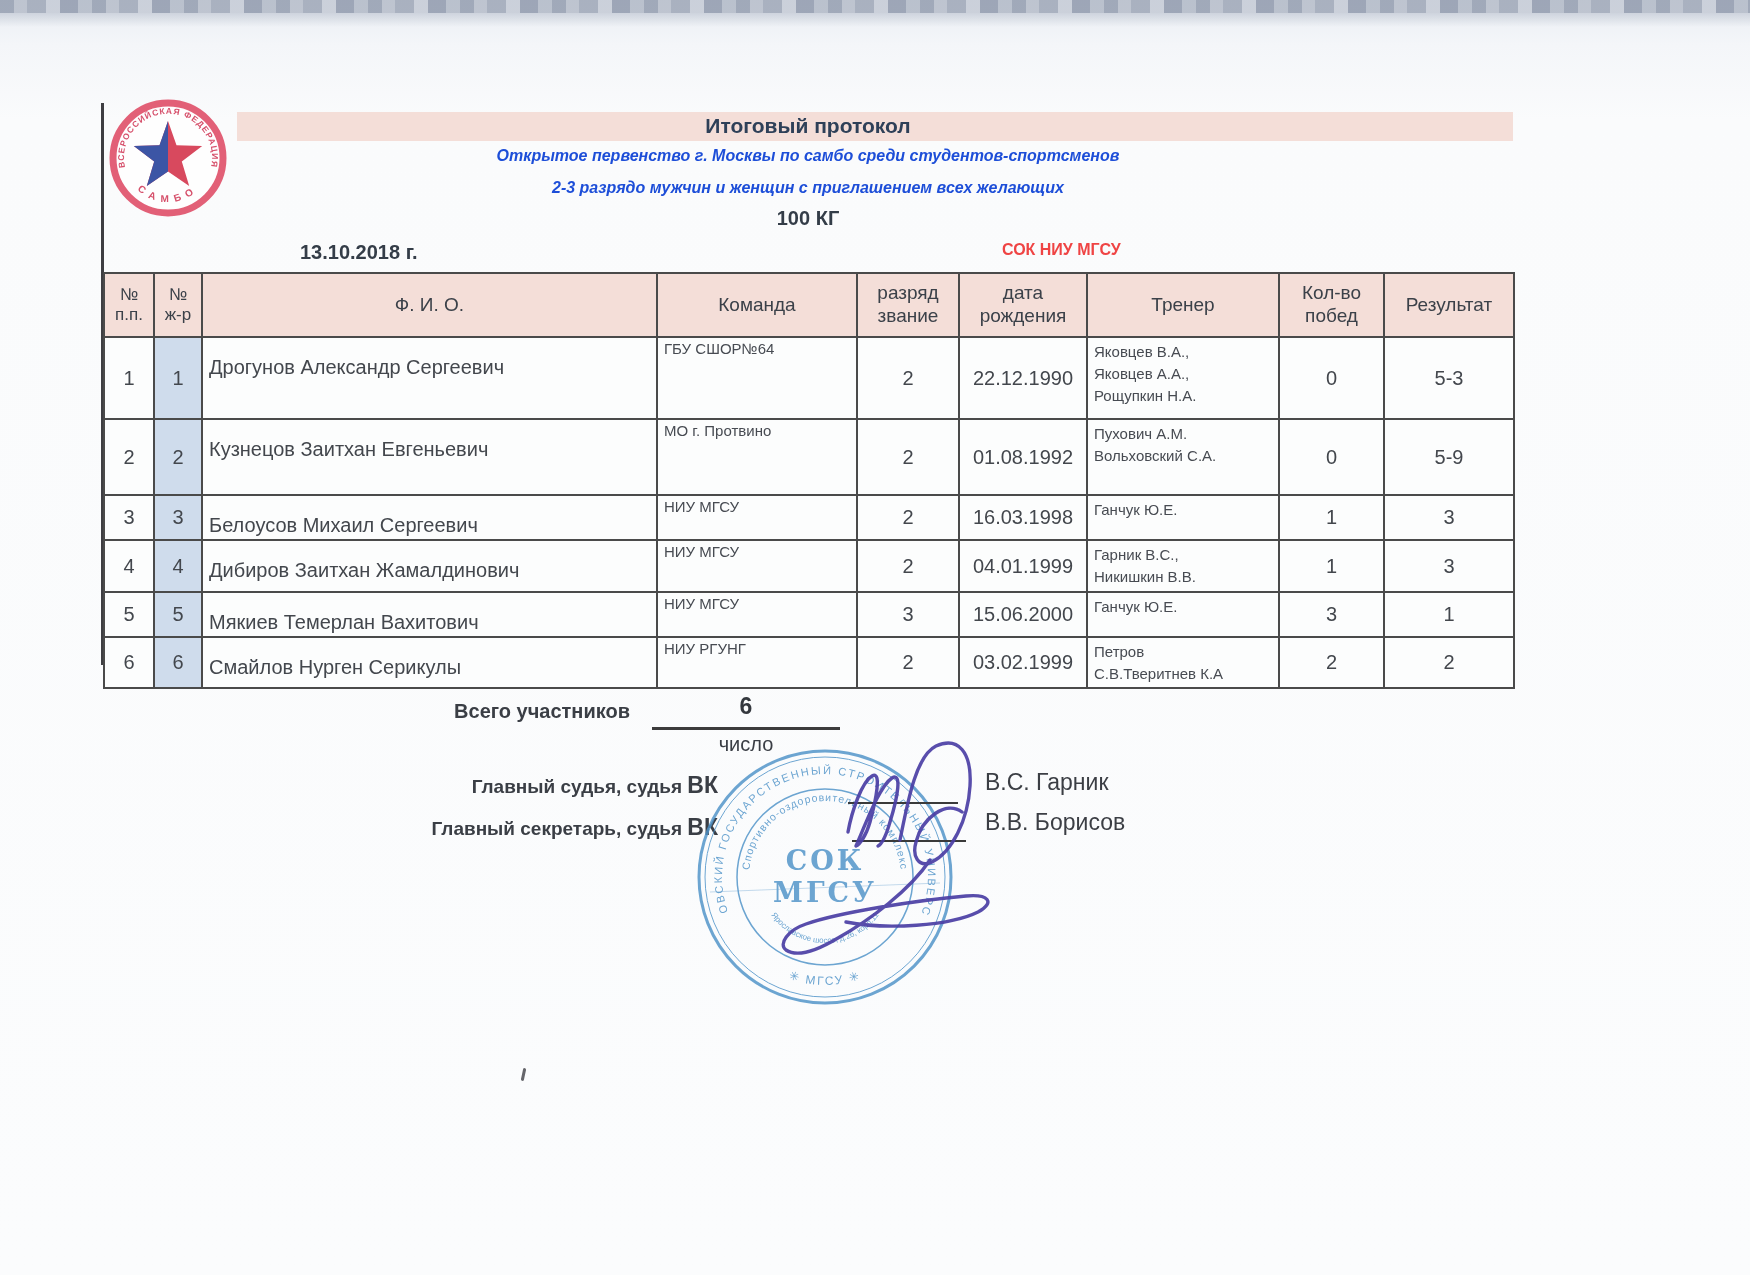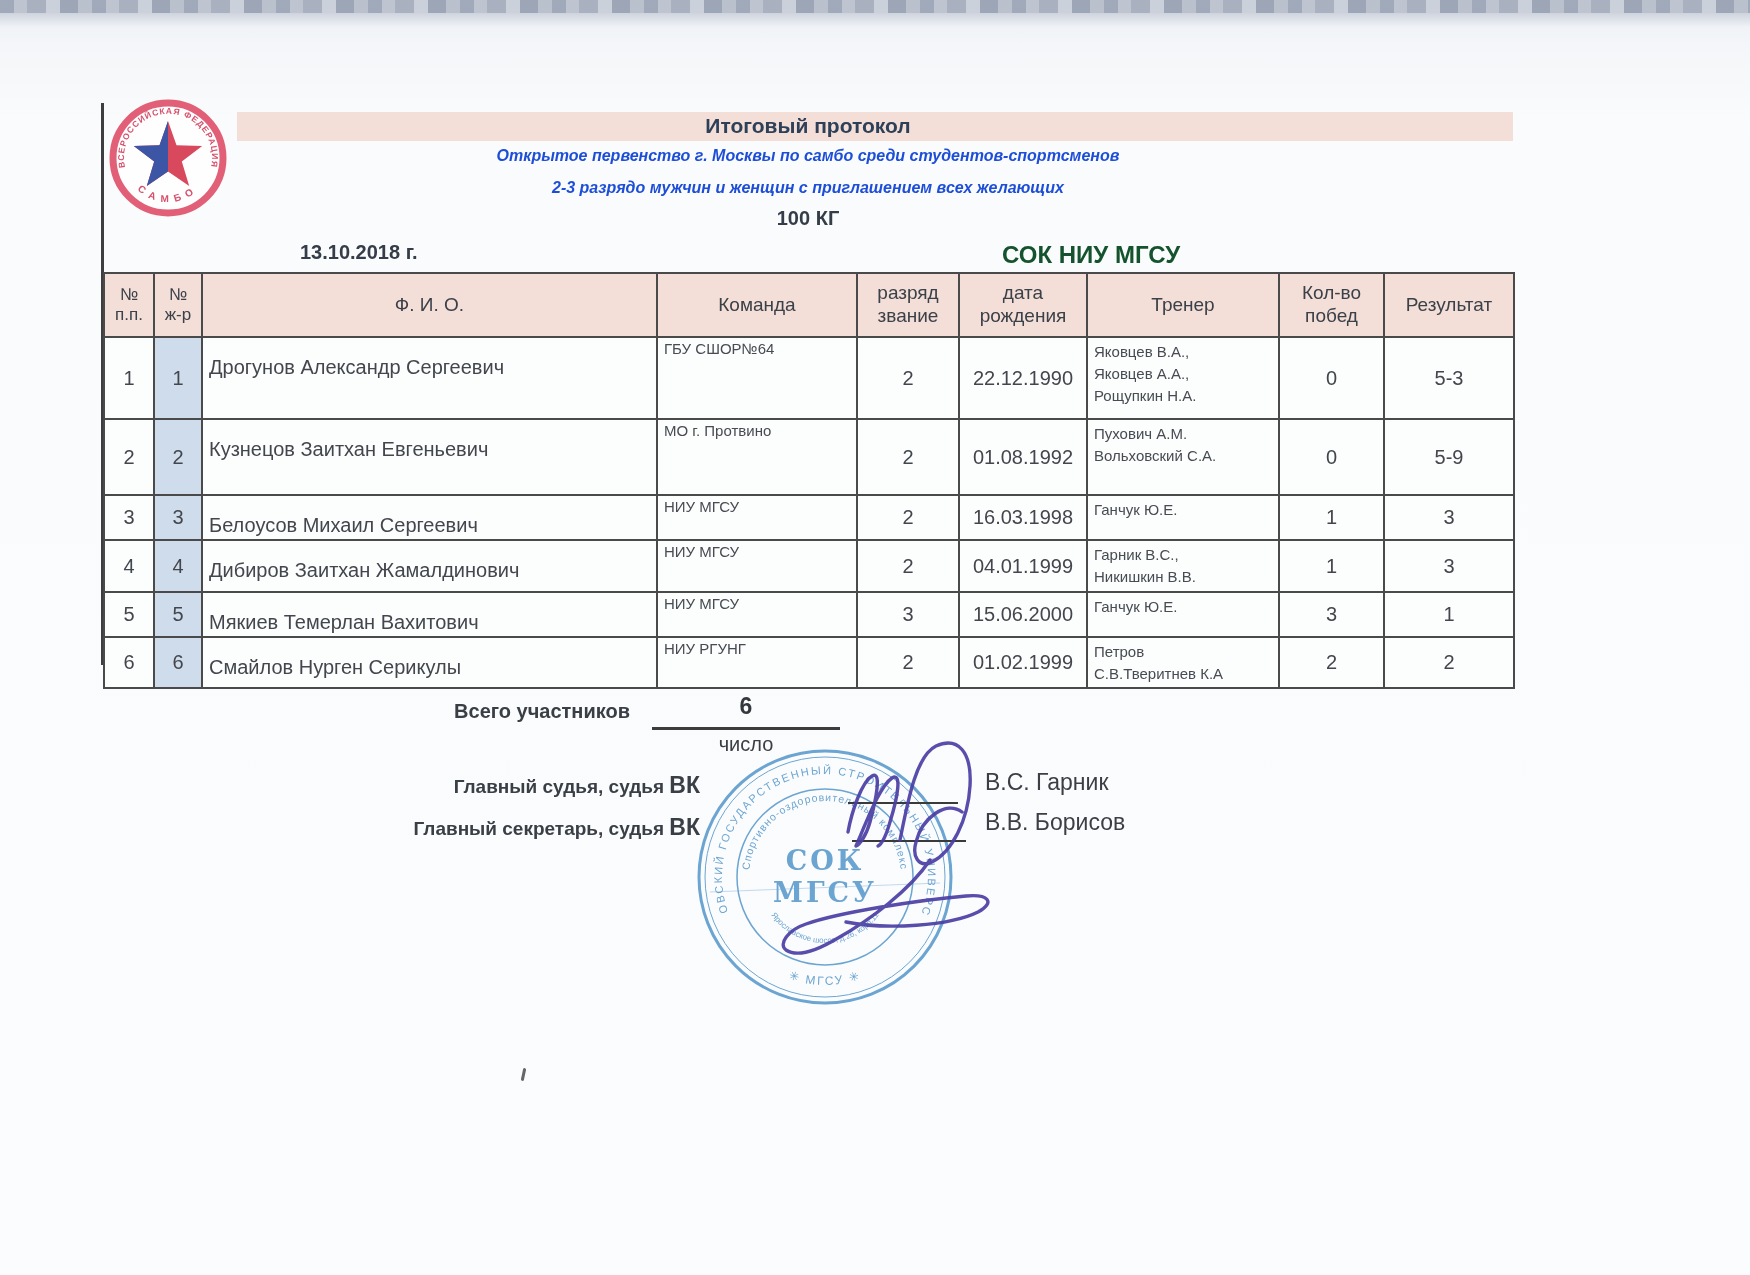--- a/index.html
+++ b/index.html
@@ -17,40 +17,40 @@
   .edge-line{left:101px;top:103px;width:3px;height:562px;background:#3e3e42;}
 
   
   .band-pink{left:237px;top:112px;width:1276px;height:29px;background:#f4ded8;}
   .hline{left:103px;width:1410px;text-align:center;}
   .title{top:114px;font-size:21px;font-weight:bold;color:#2e4058;}
   .sub{font-size:16px;font-weight:bold;font-style:italic;color:#1d4ed8;}
   .sub1{top:147px;} .sub2{top:179px;}
   .weight{top:207px;font-size:20px;font-weight:bold;color:#343d48;}
   .date{left:300px;top:241px;font-size:20px;font-weight:bold;color:#343d48;}
-  .venue{left:1002px;top:241px;font-size:24px;font-weight:bold;color:#14532d;}
+  .venue{left:1002px;top:241px;font-size:16px;font-weight:bold;color:#ef4444;}
 
   
   table.protocol{position:absolute;left:103px;top:272px;width:1410px;border-collapse:collapse;table-layout:fixed;background:#fcfdfd;}
   .protocol th,.protocol td{border:2px solid #4a4a4a;padding:2px 6px;overflow:hidden;}
   .protocol thead tr{height:64px;}
   .protocol th{background:#f4ded8;font-weight:normal;font-size:19px;color:#3b4149;white-space:pre-line;line-height:1.2;text-align:center;vertical-align:middle;}
   .protocol th.small{font-size:17px;}
   td.c{text-align:center;vertical-align:middle;font-size:20px;color:#43474d;}
   td.blue{background:#cfdcec;}
   td.name{vertical-align:top;font-size:20px;color:#43474d;padding-top:18px;}
   td.team{vertical-align:top;font-size:15px;color:#474b52;}
   td.coach{vertical-align:top;font-size:15px;color:#474b52;white-space:pre-line;line-height:1.45;padding-top:3px;}
 
   
   .total-label{left:370px;top:700px;width:260px;text-align:right;font-size:20px;font-weight:bold;color:#3a3e45;}
   .total-value{left:652px;top:693px;width:188px;text-align:center;font-size:23px;font-weight:bold;color:#34383e;}
   .total-line{left:652px;top:727px;width:188px;height:0;border-top:3px solid #3c3c3c;}
   .total-caption{left:652px;top:733px;width:188px;text-align:center;font-size:20px;color:#3a3e45;}
-  .judge-label{left:310px;width:390px;text-align:right;font-size:19px;font-weight:bold;color:#3a3e45;}
+  .judge-label{left:328px;width:390px;text-align:right;font-size:19px;font-weight:bold;color:#3a3e45;}
   .judge-label .rank{font-size:23px;}
   .jl1{top:772px;} .jl2{top:814px;}
   .judge-name{left:985px;font-size:23px;color:#3b3e44;}
   .jn1{top:769px;} .jn2{top:809px;}
   .sig-line{height:0;border-top:2.5px solid #3a3a3a;z-index:4;}
   .sl1{left:848px;top:802px;width:110px;}
   .sl2{left:852px;top:840px;width:114px;}
   .stamp{left:688px;top:740px;z-index:3;opacity:.82;}
   .signature{left:690px;top:725px;z-index:5;}
   .tick{left:522px;top:1068px;width:3px;height:13px;background:#4a4a50;transform:rotate(12deg);border-radius:2px;opacity:.85;}
@@ -179,21 +179,21 @@
       <td class="coach">Ганчук Ю.Е.</td>
       <td class="c">3</td>
       <td class="c">1</td>
     </tr>
     <tr style="height:50px">
       <td class="c">6</td>
       <td class="c blue">6</td>
       <td class="name">Смайлов Нурген Серикулы</td>
       <td class="team">НИУ РГУНГ</td>
       <td class="c">2</td>
-      <td class="c">01.02.1999</td>
+      <td class="c">03.02.1999</td>
       <td class="coach">Петров
 С.В.Тверитнев К.А</td>
       <td class="c">2</td>
       <td class="c">2</td>
     </tr>
   </tbody>
 </table>
 
 <div class="abs total-label">Всего участников</div>
 <div class="abs total-value">6</div>

